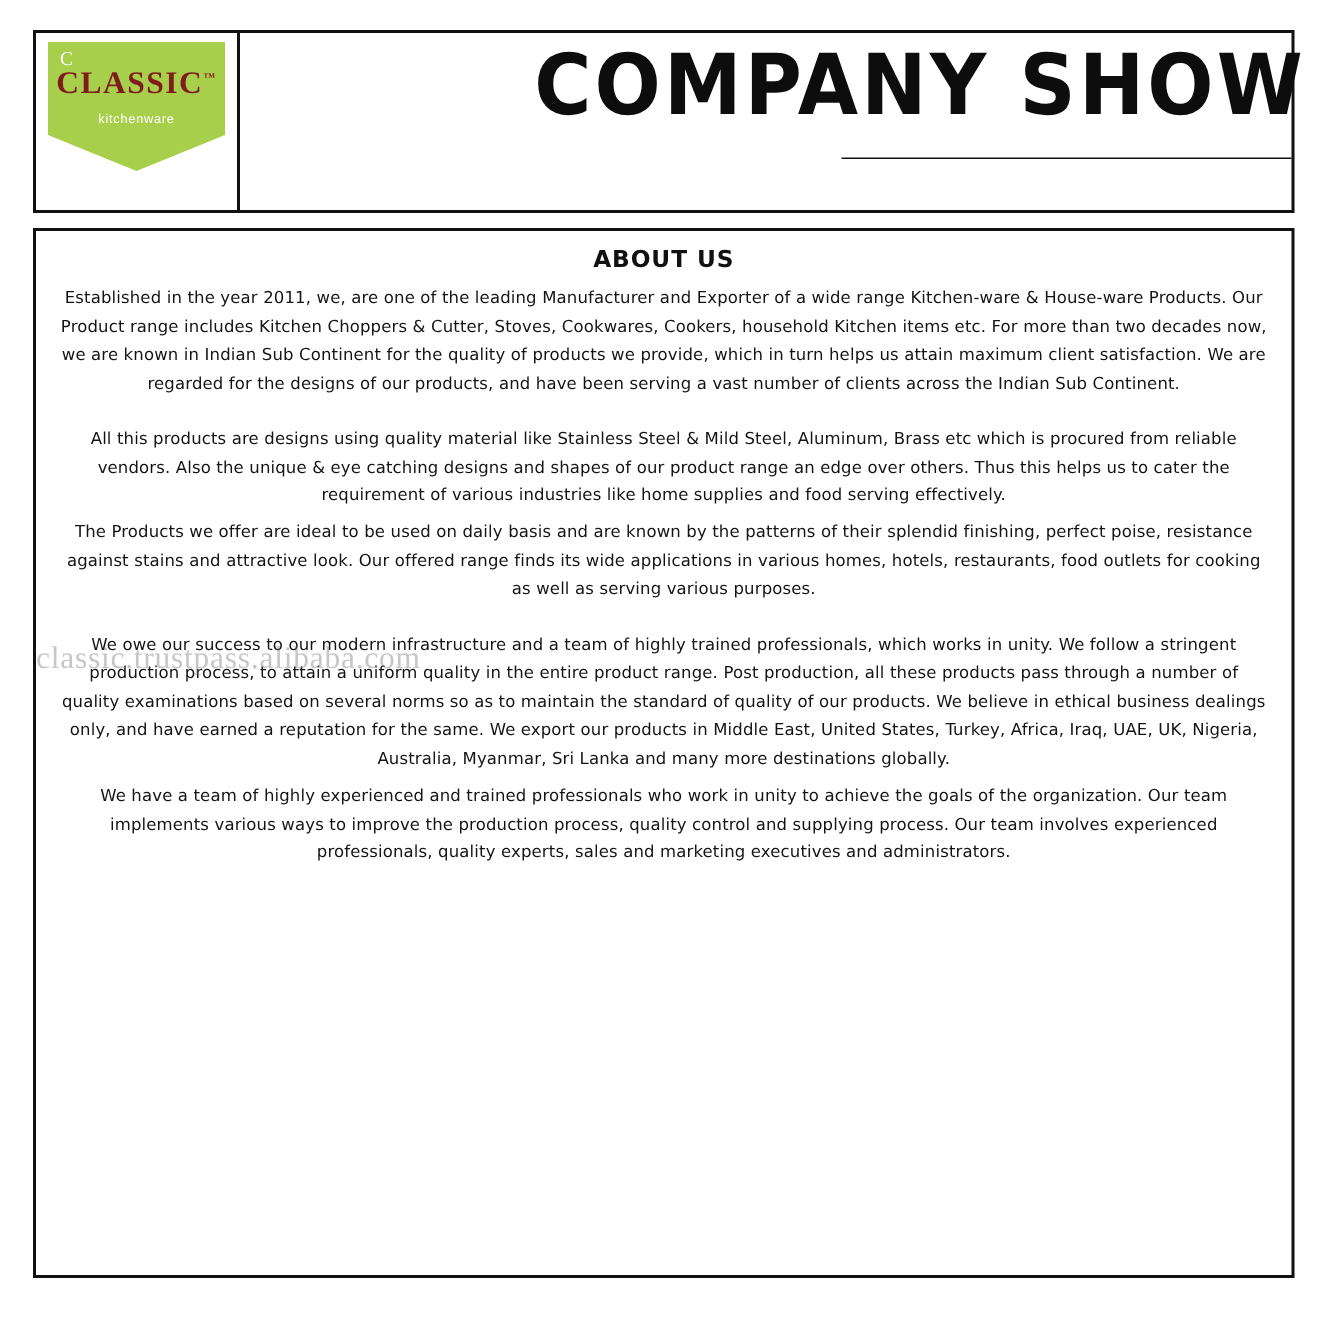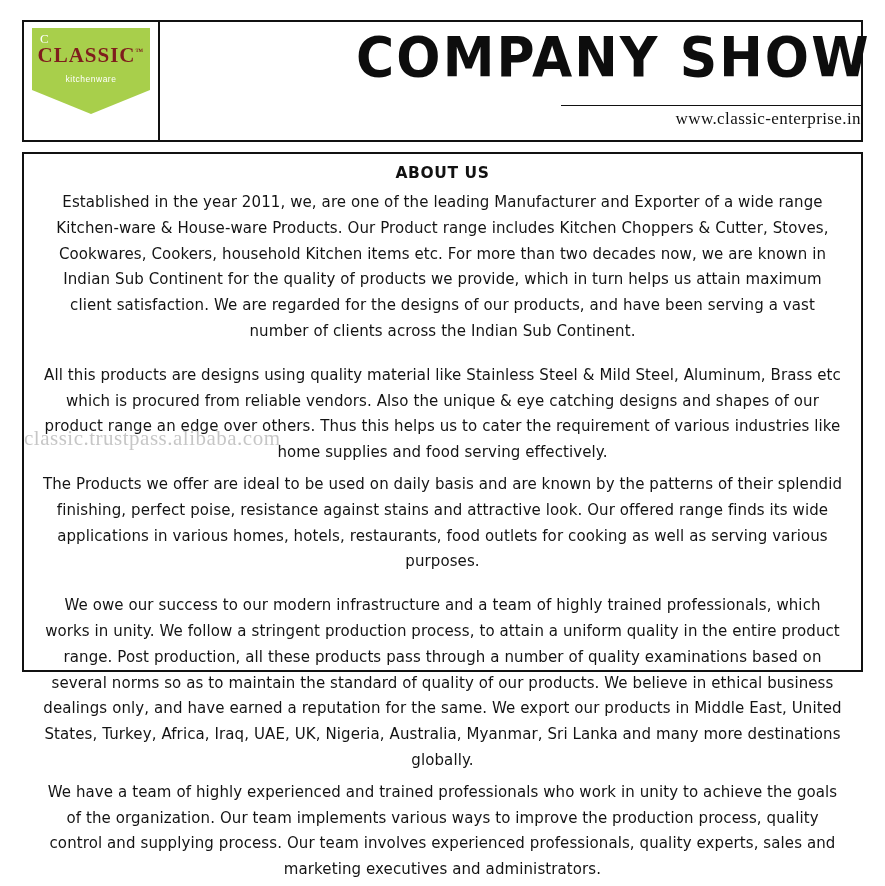--- a/index.html
+++ b/index.html
@@ -101,36 +101,36 @@
     margin-top: 3px;
     letter-spacing: .4px;
   }
 
   
   .body-box {
     border: 2px solid #111;
     border-top: none;
     margin-top: 10px;
     padding: 8px 16px 10px 16px;
-    height: 520px;
+    height: 700px;
     position: relative;
   }
   .body-box.topline { border-top: 2px solid #111; }
   .about-heading {
     text-align: center;
     font-family: "DejaVu Sans", sans-serif;
     font-size: 15.5px;
     font-weight: bold;
     letter-spacing: .6px;
     color: #111;
     margin: 2px 0 8px 0;
   }
   .para {
     font-family: "DejaVu Sans", sans-serif;
-    font-size: 15px;
+    font-size: 11px;
     line-height: 1.72;
     color: #141414;
     text-align: center;
     margin: 0 0 6px 0;
     letter-spacing: .1px;
   }
   .para.indent { text-indent: 0; }
   .spacer { height: 12px; }
 
   
@@ -160,21 +160,20 @@
         <div class="logo-word">
           <span>CLASSIC</span><span class="tm">™</span>
         </div>
         <div class="logo-sub">kitchenware</div>
       </div>
     </div>
 
     <div class="title-cell">
       <div class="company-title">COMPANY SHOW</div>
       <div class="title-rule"></div>
-      <div class="company-url">www.classic-enterprise.in</div>
     </div>
 
   </div>
 
   <div class="body-box topline">
 
     <div class="about-heading">ABOUT US</div>
 
     <p class="para indent">Established in the year 2011, we, are one of the leading Manufacturer and Exporter of a wide range Kitchen-ware &amp; House-ware Products. Our Product range includes Kitchen Choppers &amp; Cutter, Stoves, Cookwares, Cookers, household Kitchen items etc. For more than two decades now, we are known in Indian Sub Continent for the quality of products we provide, which in turn helps us attain maximum client satisfaction. We are regarded for the designs of our products, and have been serving a vast number of clients across the Indian Sub Continent.</p>
     <div class="spacer"></div>

